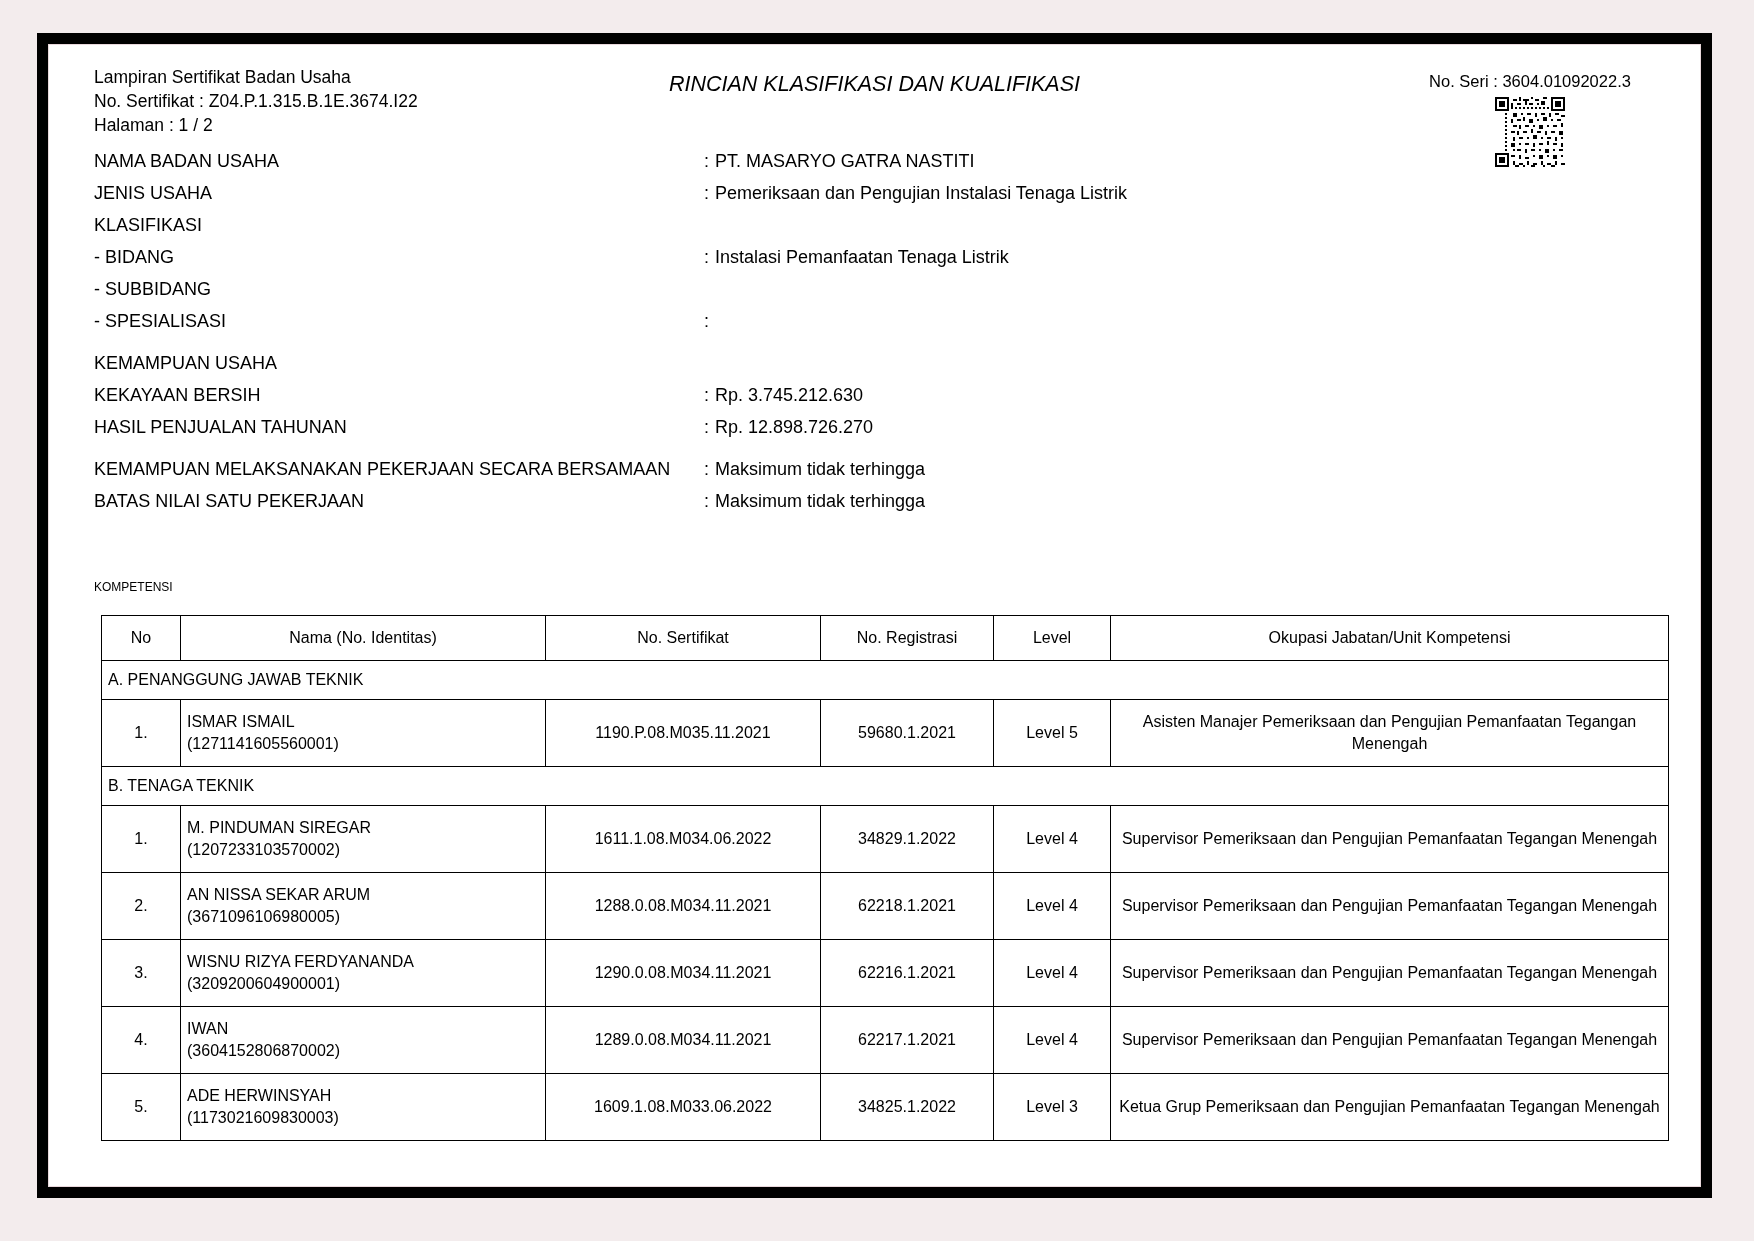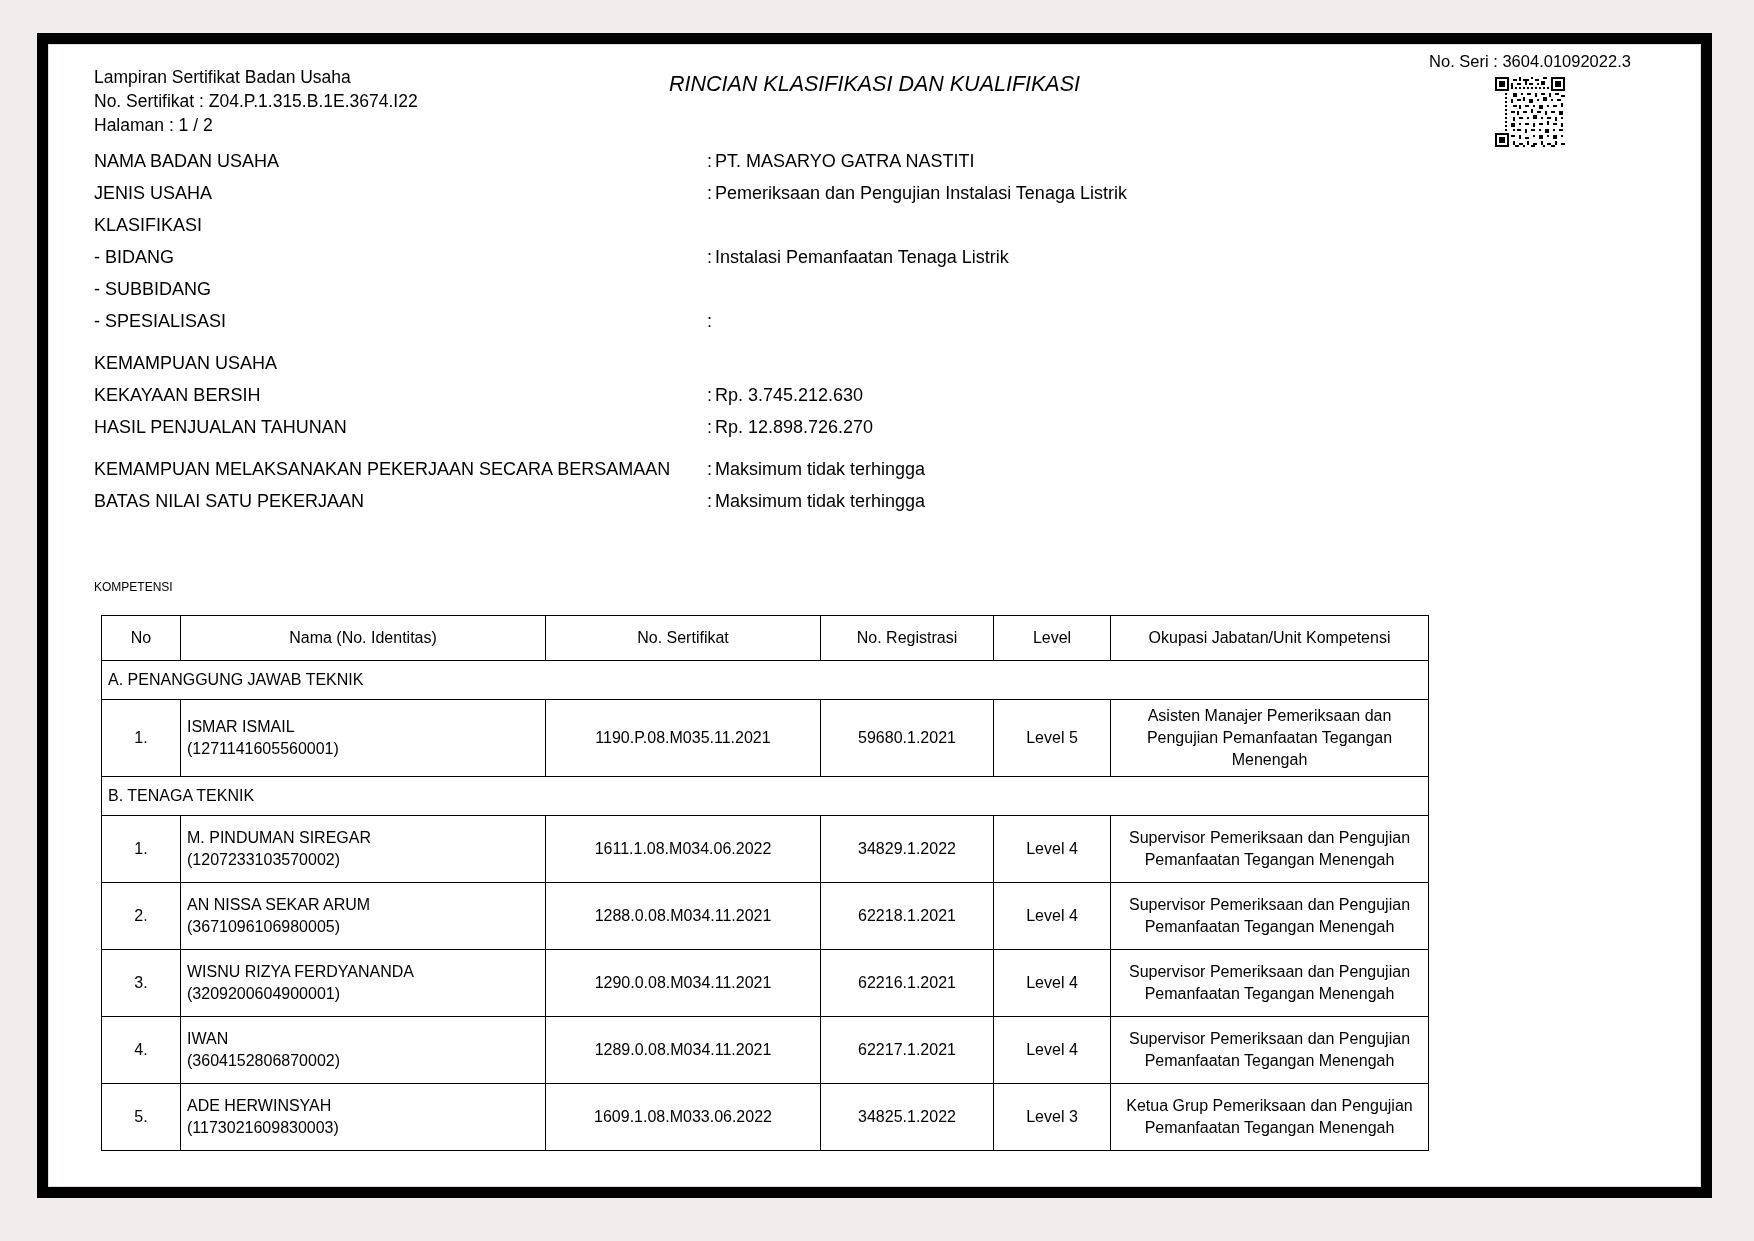--- a/index.html
+++ b/index.html
@@ -55,21 +55,21 @@
     top: 25px;
     text-align: center;
     font-size: 21.5px;
     line-height: 28px;
     font-style: italic;
   }
   #header-center .t-line { display: block; }
   #header-right {
     position: absolute;
     right: 20px;
-    top: 6px;
+    top: 26px;
     width: 300px;
     text-align: center;
   }
   #header-right .seri {
     font-size: 16.5px;
     line-height: 20px;
     white-space: nowrap;
   }
   #qr-wrap {
     margin: 4px auto 0;
@@ -84,21 +84,20 @@
     left: 45px;
     top: 100px;
     width: 1580px;
   }
   .info-row {
     position: relative;
     height: 32px;
     font-size: 18px;
     line-height: 32px;
     white-space: nowrap;
-    text-align: center;
   }
   .info-row.gap { height: 42px; }
   .info-label {
     position: absolute;
     left: 0;
     top: 0;
   }
   .info-value {
     position: absolute;
     left: 610px;
@@ -114,21 +113,21 @@
     position: absolute;
     left: 45px;
     top: 535px;
     font-size: 12px;
   }
 
   #komp-table {
     position: absolute;
     left: 52px;
     top: 570px;
-    width: 1328px;
+    width: 1568px;
     border-collapse: collapse;
     table-layout: fixed;
     font-size: 16px;
   }
   #komp-table th,
   #komp-table td {
     border: 1.6px solid #000;
     padding: 5px 6px;
     vertical-align: middle;
   }

